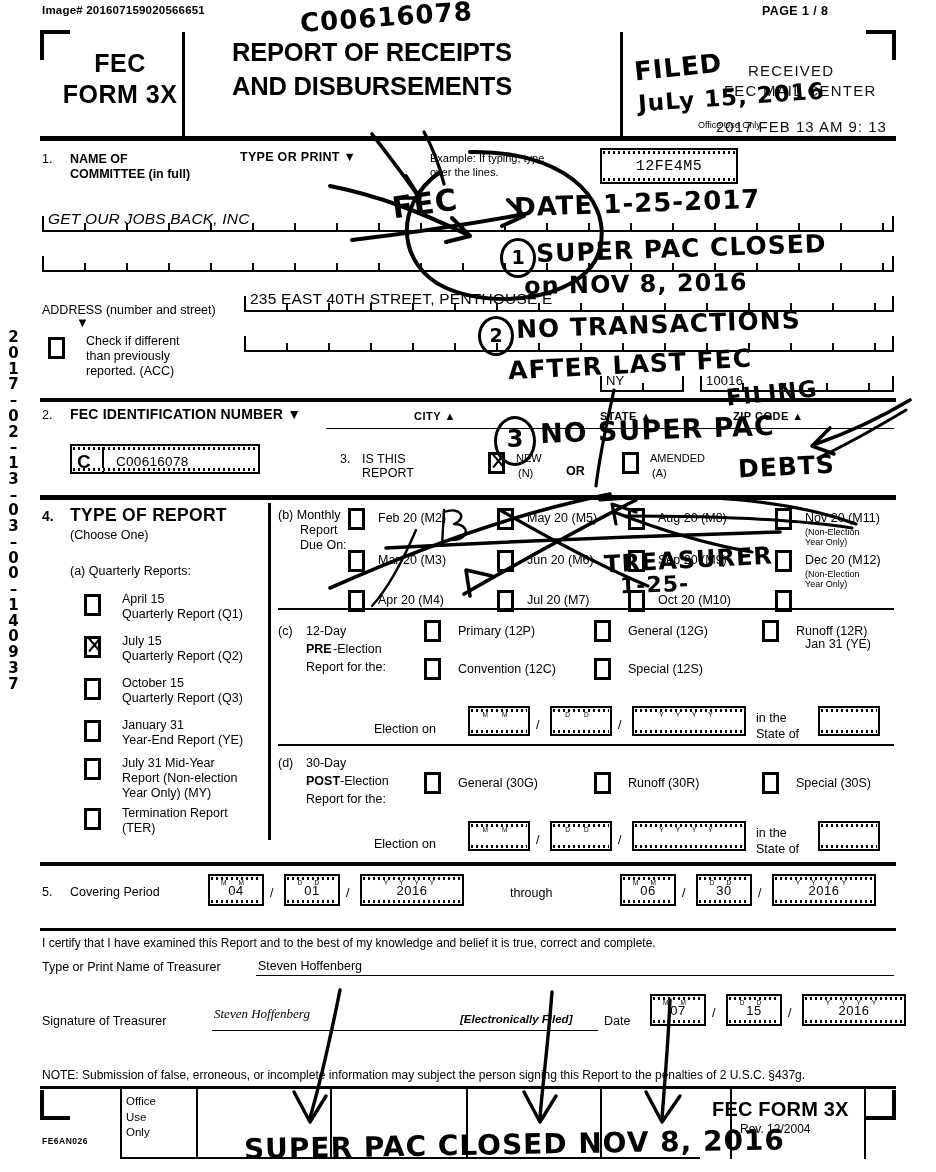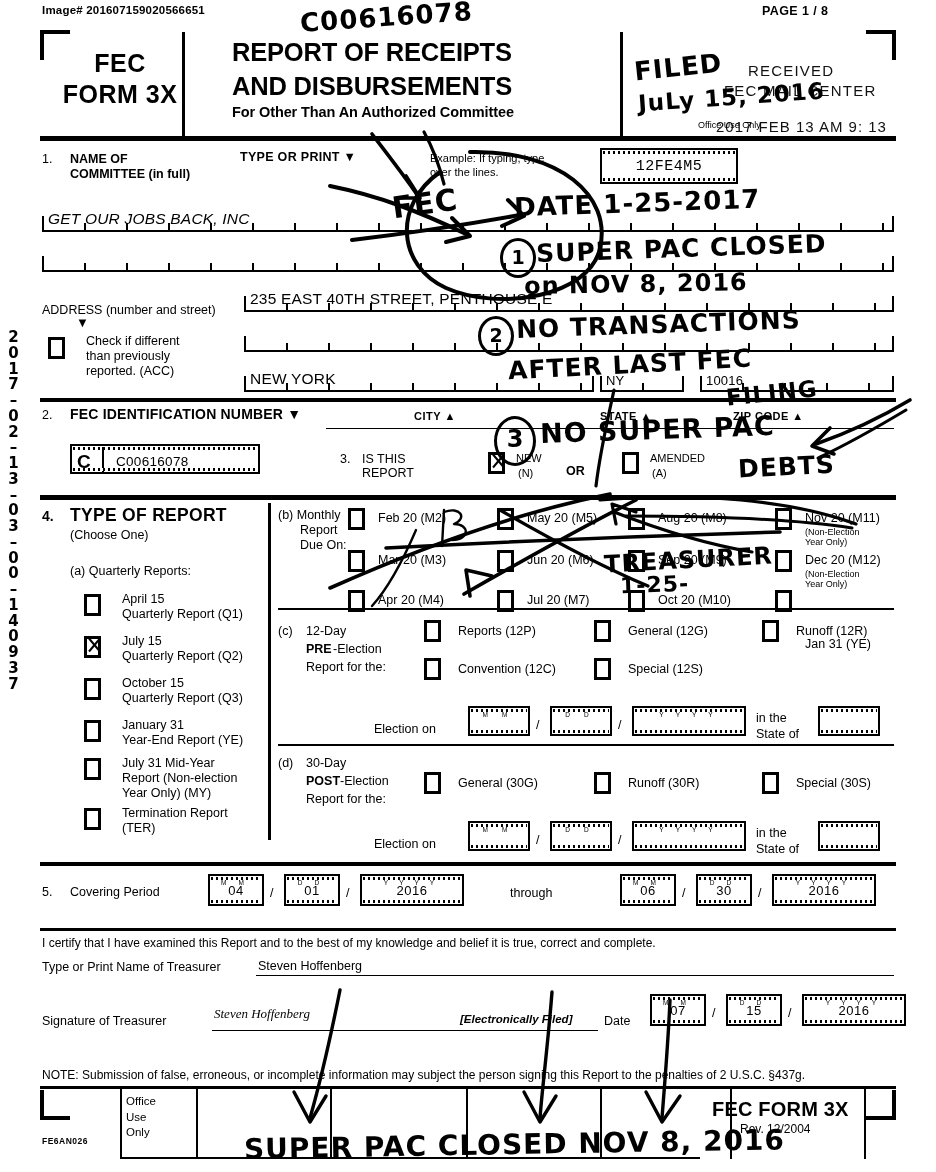--- a/index.html
+++ b/index.html
@@ -141,21 +141,20 @@
     </div>
 
   <div class="abs" id="formname">
     <div>FEC</div>
     <div>FORM 3X</div>
   </div>
   <div class="rule" id="vdiv1"></div>
   <div class="rule" id="vdiv2"></div>
   <div class="abs" id="title1">REPORT OF RECEIPTS</div>
   <div class="abs" id="title2">AND DISBURSEMENTS</div>
-  <div class="abs" id="subtitle">For Other Than An Authorized Committee</div>
 
   <div class="stampline" id="st1">RECEIVED</div>
   <div class="stampline" id="st2">FEC MAIL CENTER</div>
   <div class="stampline" id="st3">2017 FEB 13  AM 9: 13</div>
   <div class="abs" id="stouo">Office Use Only</div>
 
   <div class="rule" id="r-top"></div>
 
   <div id="vstamp">
       <div>2</div>
@@ -291,34 +290,20 @@
       <div class="tick" style="left: 336px;"></div>
       <div class="tick" style="left: 378px;"></div>
       <div class="tick" style="left: 420px;"></div>
       <div class="tick" style="left: 462px;"></div>
       <div class="tick" style="left: 504px;"></div>
       <div class="tick" style="left: 546px;"></div>
       <div class="tick" style="left: 588px;"></div>
       <div class="tick" style="left: 630px;"></div>
     </div>
 
-  <div class="comb" id="comb-city" style="left:244px;top:372px;width:350px;">
-    <div class="val">NEW YORK</div>
-    <div class="base"></div>
-      <div class="endl"></div>
-      <div class="endr"></div>
-  <div class="tick" style="left: 42px;"></div>
-      <div class="tick" style="left: 84px;"></div>
-      <div class="tick" style="left: 126px;"></div>
-      <div class="tick" style="left: 168px;"></div>
-      <div class="tick" style="left: 210px;"></div>
-      <div class="tick" style="left: 252px;"></div>
-      <div class="tick" style="left: 294px;"></div>
-      <div class="tick" style="left: 336px;"></div>
-    </div>
   <div class="comb" id="comb-state" style="left:600px;top:372px;width:84px;">
     <div class="val" style="font-size:13px;">NY</div>
     <div class="base"></div>
       <div class="endl"></div>
       <div class="endr"></div>
   <div class="tick" style="left: 42px;"></div>
     </div>
   <div class="comb" id="comb-zip" style="left:700px;top:372px;width:194px;">
     <div class="val" style="font-size:13px;">10016</div>
     <div class="base"></div>
@@ -442,21 +427,21 @@
 
   <div class="thin" style="left:278px;top:608px;width:616px;height:2px;"></div>
 
   <div class="abs md" style="left:278px;top:624px;">(c)</div>
   <div class="abs md" style="left:306px;top:624px;">12-Day</div>
   <div class="abs md bold" style="left:306px;top:642px;">PRE</div>
   <div class="abs md" style="left:333px;top:642px;">-Election</div>
   <div class="abs md" style="left:306px;top:660px;">Report for the:</div>
   <div id="group-c-options">
       <div class="cb" style="left: 424px; top: 620px;"></div>
-      <div class="abs md" style="left: 458px; top: 624px;">Reports (12P)</div>
+      <div class="abs md" style="left: 458px; top: 624px;">Primary (12P)</div>
       <div class="cb" style="left: 594px; top: 620px;"></div>
       <div class="abs md" style="left: 628px; top: 624px;">General (12G)</div>
       <div class="cb" style="left: 762px; top: 620px;"></div>
       <div class="abs md" style="left: 796px; top: 624px;">Runoff (12R)</div>
       <div class="cb" style="left: 424px; top: 658px;"></div>
       <div class="abs md" style="left: 458px; top: 662px;">Convention (12C)</div>
       <div class="cb" style="left: 594px; top: 658px;"></div>
       <div class="abs md" style="left: 628px; top: 662px;">Special (12S)</div>
     </div>
 

